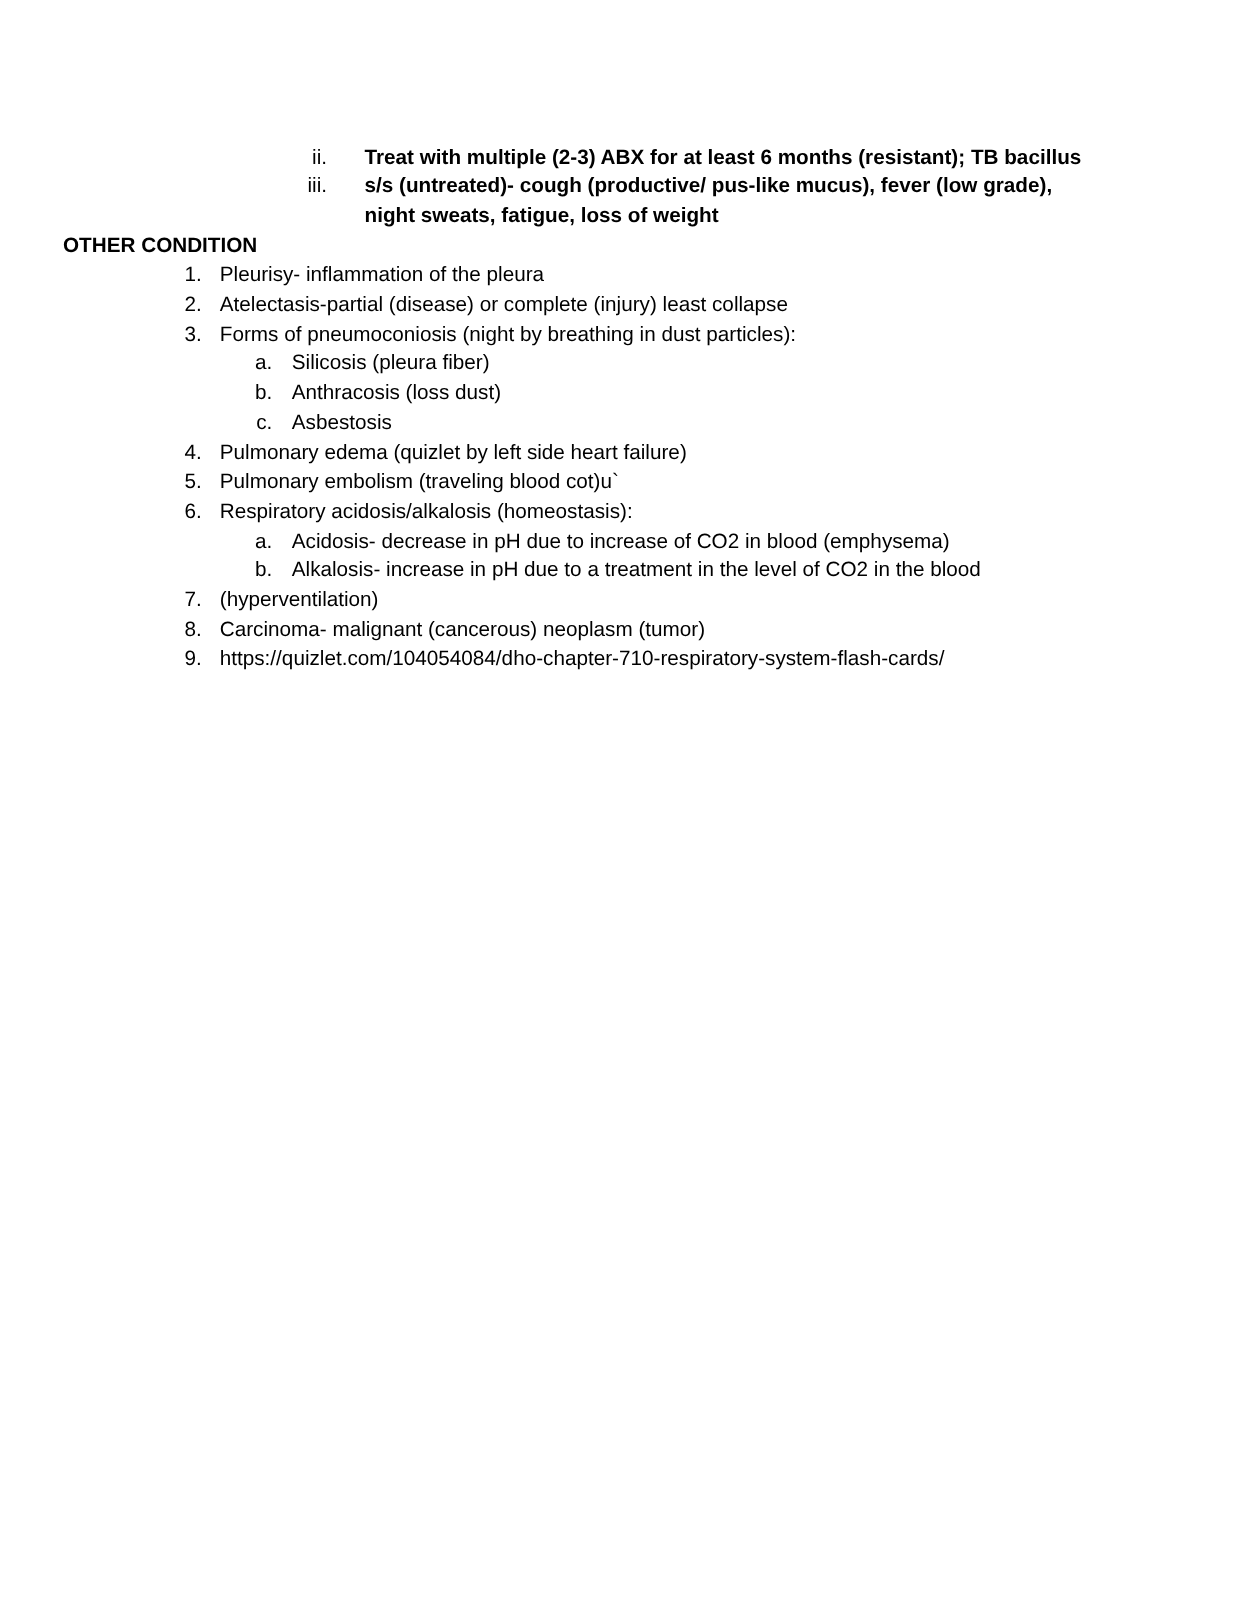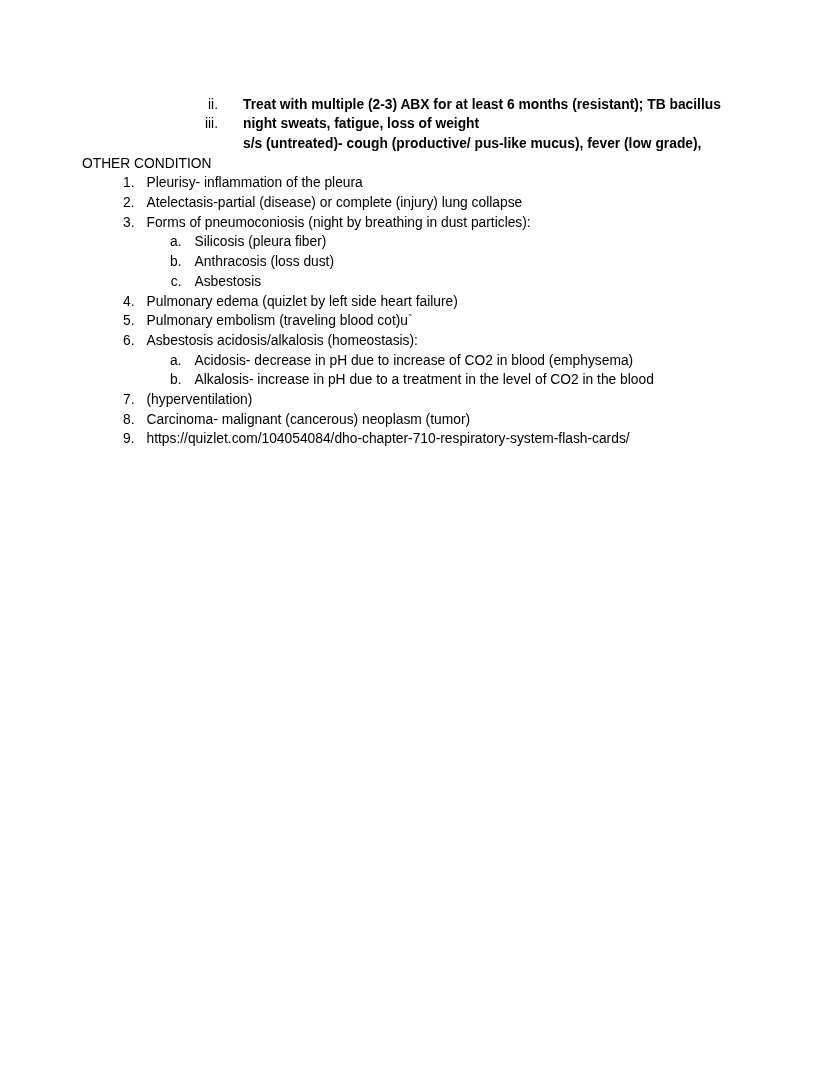--- a/index.html
+++ b/index.html
@@ -30,50 +30,49 @@
     white-space: nowrap;
   }
   .m-roman  { left: 118px; }  
   .m-num    { left: 34.5px; } 
   .m-letter { left: 81.5px; } 
   .t-roman  { padding-left: 243px; font-weight: bold; }
   .t-num    { padding-left: 146.5px; }
   .t-letter { padding-left: 194.5px; }
   .heading {
     padding-left: 42px;
-    font-weight: normal;
+    font-weight: bold;
     white-space: nowrap;
-    margin-left: 40px;
   }
 </style>
 </head>
 <body>
 
 <div class="page">
   <div class="content">
 
     <div class="li">
       <span class="marker m-roman">ii.</span>
       <div class="line t-roman">Treat with multiple (2-3) ABX for at least 6 months (resistant); TB bacillus</div>
     </div>
     <div class="li">
       <span class="marker m-roman">iii.</span>
+      <div class="line t-roman">s/s (untreated)- cough (productive/ pus-like mucus), fever (low grade),</div>
       <div class="line t-roman">night sweats, fatigue, loss of weight</div>
-      <div class="line t-roman">s/s (untreated)- cough (productive/ pus-like mucus), fever (low grade),</div>
     </div>
 
     <div class="heading">OTHER CONDITION</div>
 
     <div class="li">
       <span class="marker m-num">1.</span>
       <div class="line t-num">Pleurisy- inflammation of the pleura</div>
     </div>
     <div class="li">
       <span class="marker m-num">2.</span>
-      <div class="line t-num">Atelectasis-partial (disease) or complete (injury) lung collapse</div>
+      <div class="line t-num">Atelectasis-partial (disease) or complete (injury) least collapse</div>
     </div>
     <div class="li">
       <span class="marker m-num">3.</span>
       <div class="line t-num">Forms of pneumoconiosis (night by breathing in dust particles):</div>
     </div>
     <div class="li">
       <span class="marker m-letter">a.</span>
       <div class="line t-letter">Silicosis (pleura fiber)</div>
     </div>
     <div class="li">
@@ -87,21 +86,21 @@
     <div class="li">
       <span class="marker m-num">4.</span>
       <div class="line t-num">Pulmonary edema (quizlet by left side heart failure)</div>
     </div>
     <div class="li">
       <span class="marker m-num">5.</span>
       <div class="line t-num">Pulmonary embolism (traveling blood cot)u`</div>
     </div>
     <div class="li">
       <span class="marker m-num">6.</span>
-      <div class="line t-num">Asbestosis acidosis/alkalosis (homeostasis):</div>
+      <div class="line t-num">Respiratory acidosis/alkalosis (homeostasis):</div>
     </div>
     <div class="li">
       <span class="marker m-letter">a.</span>
       <div class="line t-letter">Acidosis- decrease in pH due to increase of CO2 in blood (emphysema)</div>
     </div>
     <div class="li">
       <span class="marker m-letter">b.</span>
       <div class="line t-letter">Alkalosis- increase in pH due to a treatment in the level of CO2 in the blood</div>
     </div>
     <div class="li">

